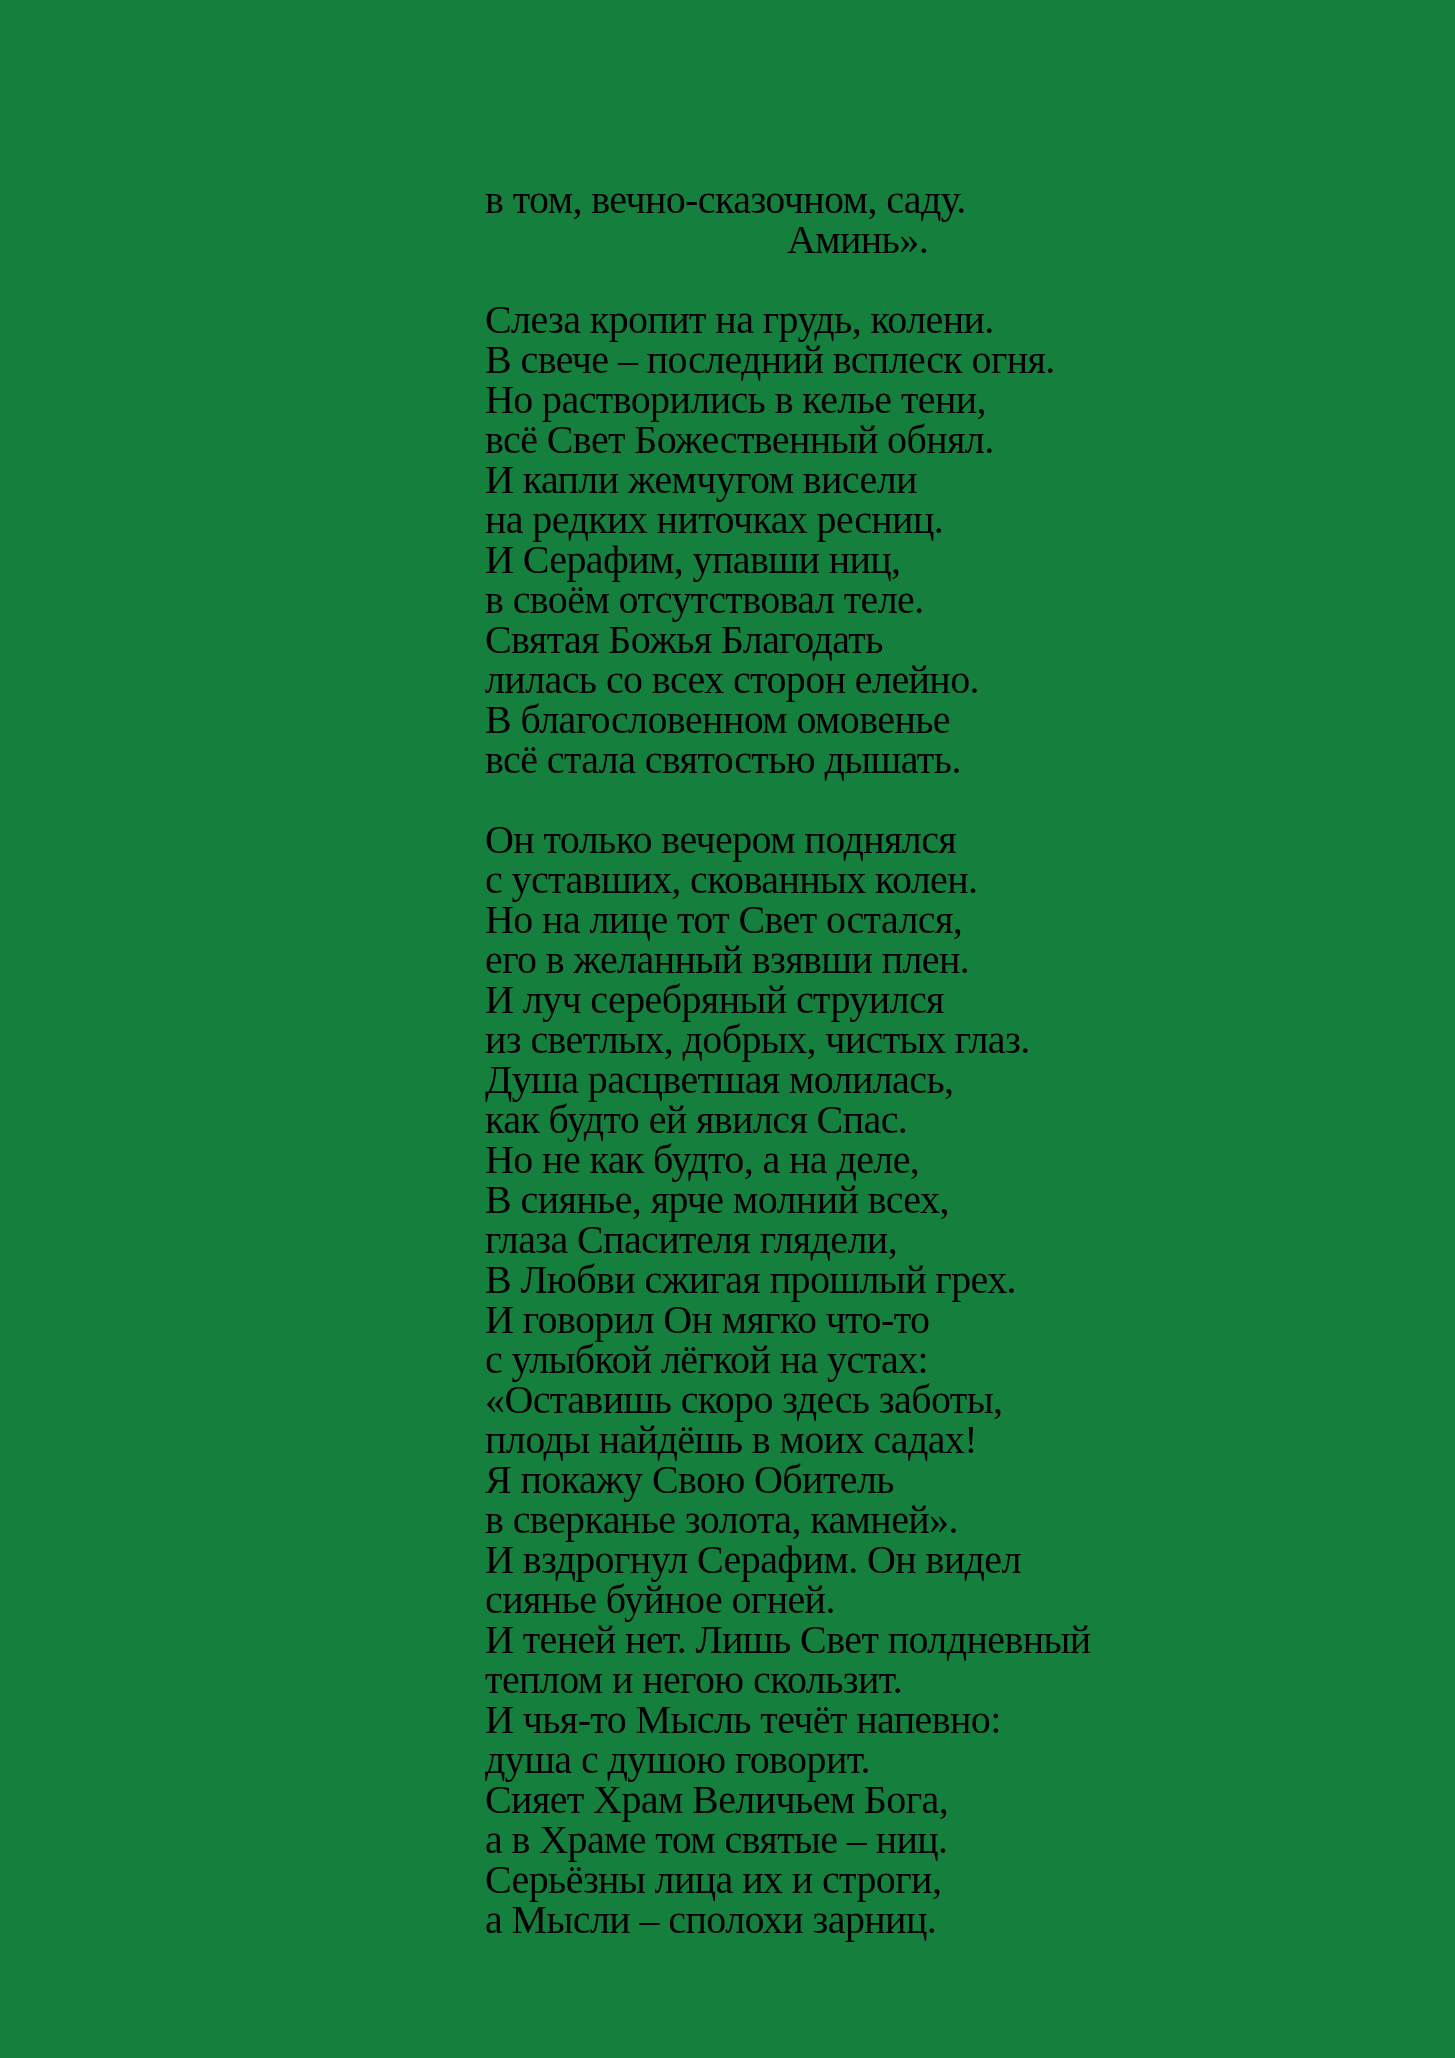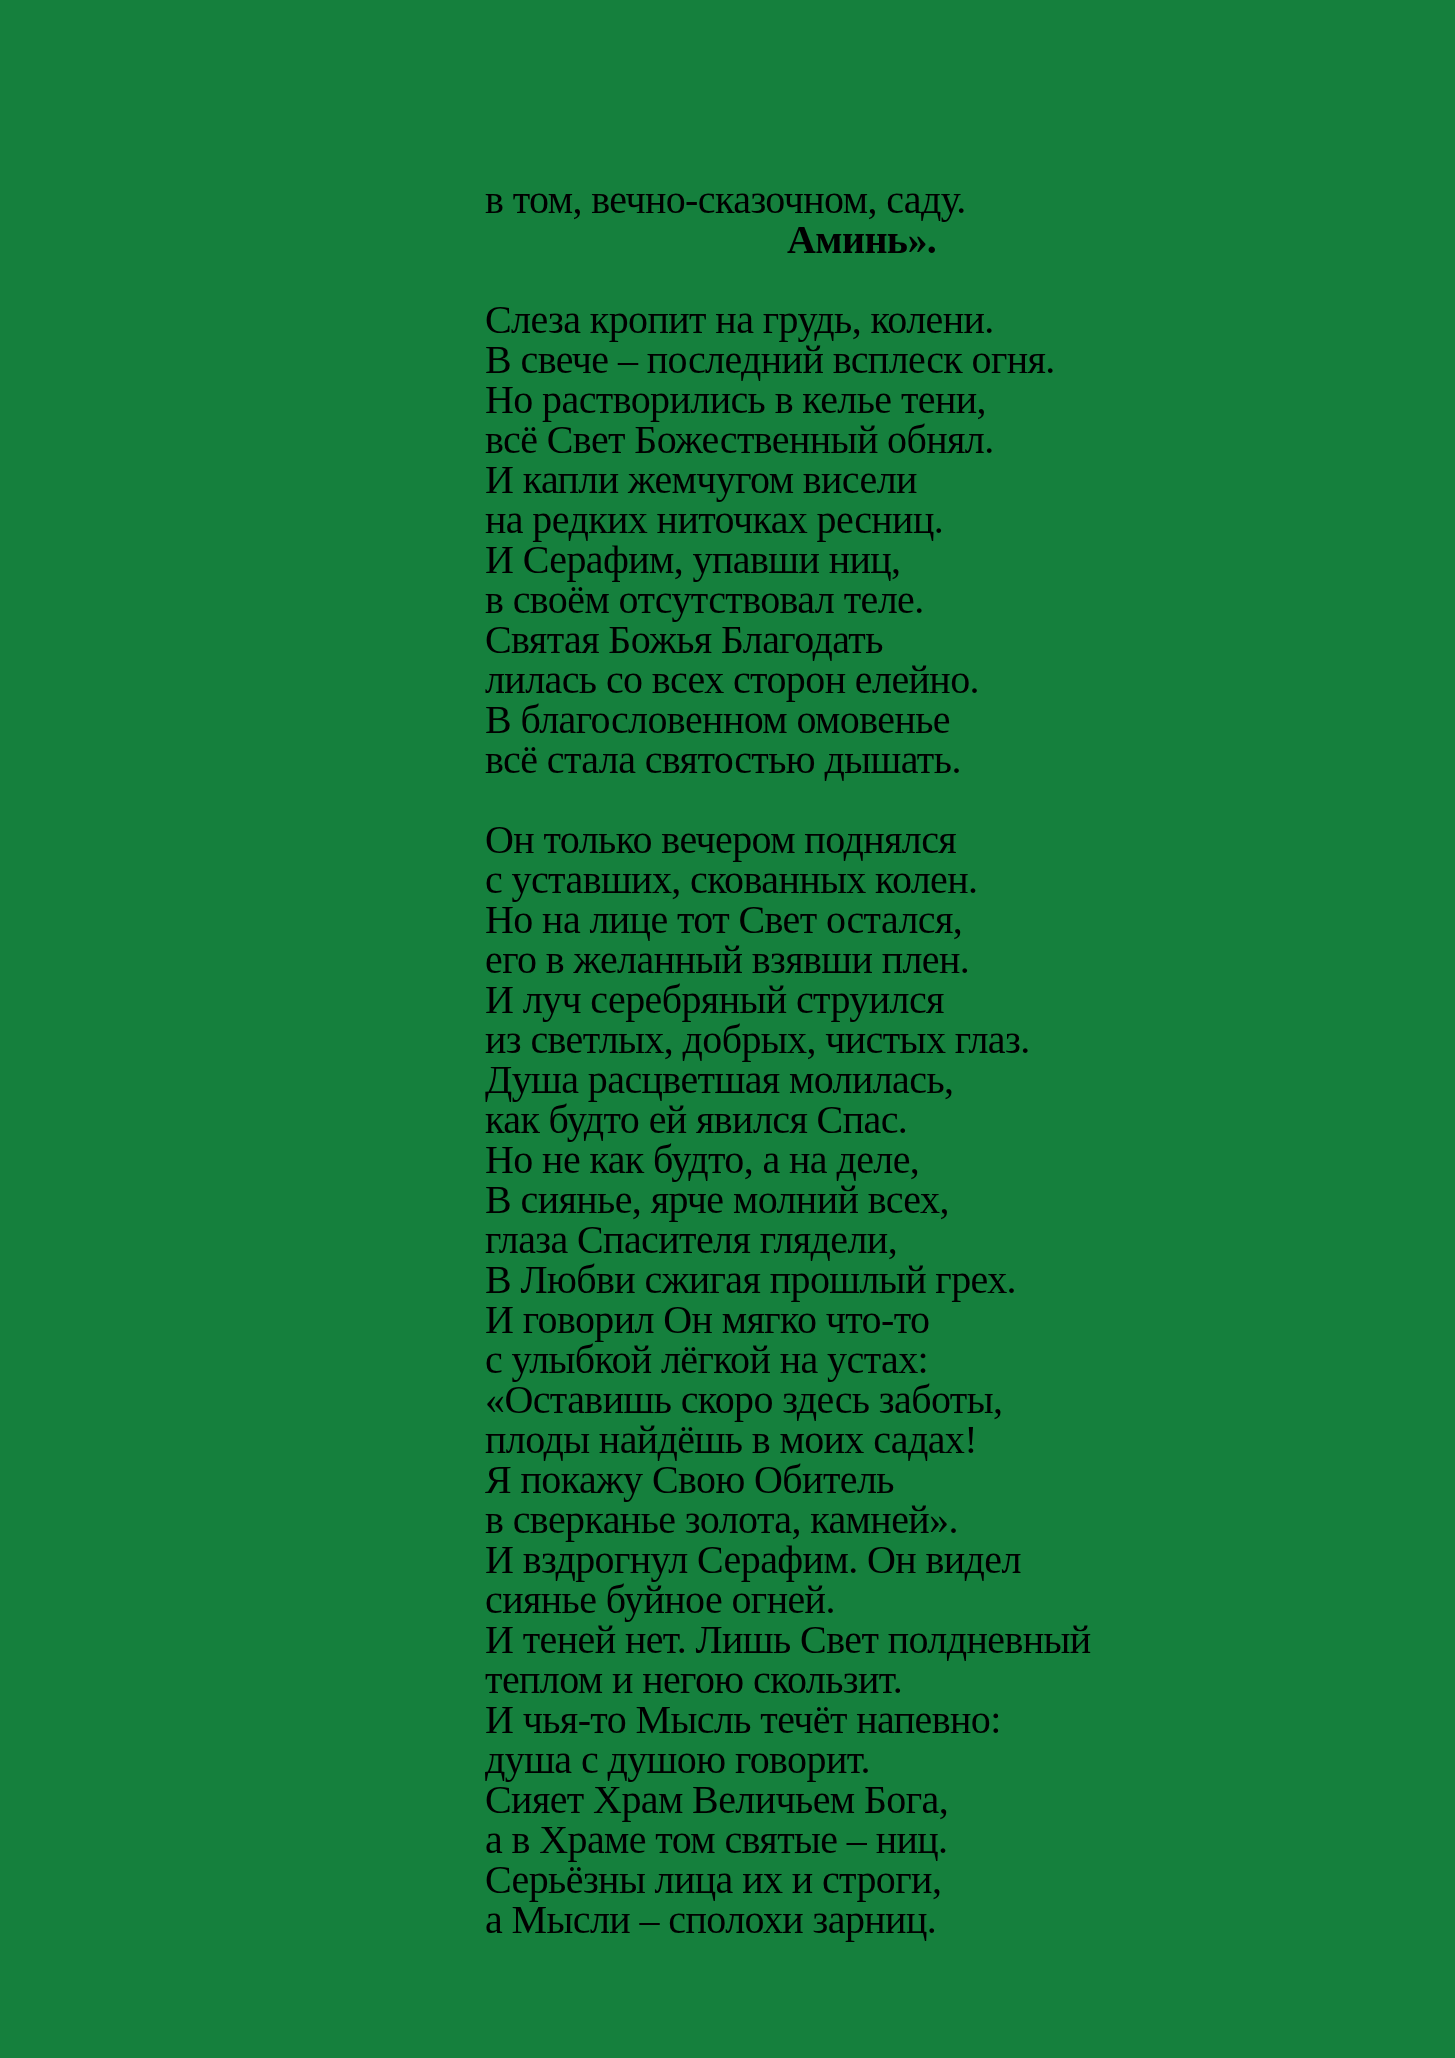--- a/index.html
+++ b/index.html
@@ -26,21 +26,20 @@
     white-space: pre;
   }
   .stanza {
     margin: 0 0 40px 0;
   }
   .line {
     min-height: 40px;
   }
   .line.indented {
     padding-left: 302px;
-    font-weight: bold;
   }
 </style>
 </head>
 <body>
 
 <div class="page">
   <div class="poem"><div class="stanza"><div class="line">в том, вечно-сказочном, саду.</div><div class="line indented">Аминь».</div></div><div class="stanza"><div class="line">Слеза кропит на грудь, колени.</div><div class="line">В свече – последний всплеск огня.</div><div class="line">Но растворились в келье тени,</div><div class="line">всё Свет Божественный обнял.</div><div class="line">И капли жемчугом висели</div><div class="line">на редких ниточках ресниц.</div><div class="line">И Серафим, упавши ниц,</div><div class="line">в своём отсутствовал теле.</div><div class="line">Святая Божья Благодать</div><div class="line">лилась со всех сторон елейно.</div><div class="line">В благословенном омовенье</div><div class="line">всё стала святостью дышать.</div></div><div class="stanza"><div class="line">Он только вечером поднялся</div><div class="line">с уставших, скованных колен.</div><div class="line">Но на лице тот Свет остался,</div><div class="line">его в желанный взявши плен.</div><div class="line">И луч серебряный струился</div><div class="line">из светлых, добрых, чистых глаз.</div><div class="line">Душа расцветшая молилась,</div><div class="line">как будто ей явился Спас.</div><div class="line">Но не как будто, а на деле,</div><div class="line">В сиянье, ярче молний всех,</div><div class="line">глаза Спасителя глядели,</div><div class="line">В Любви сжигая прошлый грех.</div><div class="line">И говорил Он мягко что-то</div><div class="line">с улыбкой лёгкой на устах:</div><div class="line">«Оставишь скоро здесь заботы,</div><div class="line">плоды найдёшь в моих садах!</div><div class="line">Я покажу Свою Обитель</div><div class="line">в сверканье золота, камней».</div><div class="line">И вздрогнул Серафим. Он видел</div><div class="line">сиянье буйное огней.</div><div class="line">И теней нет. Лишь Свет полдневный</div><div class="line">теплом и негою скользит.</div><div class="line">И чья-то Мысль течёт напевно:</div><div class="line">душа с душою говорит.</div><div class="line">Сияет Храм Величьем Бога,</div><div class="line">а в Храме том святые – ниц.</div><div class="line">Серьёзны лица их и строги,</div><div class="line">а Мысли – сполохи зарниц.</div></div></div>
 </div>
 
 </body></html>

